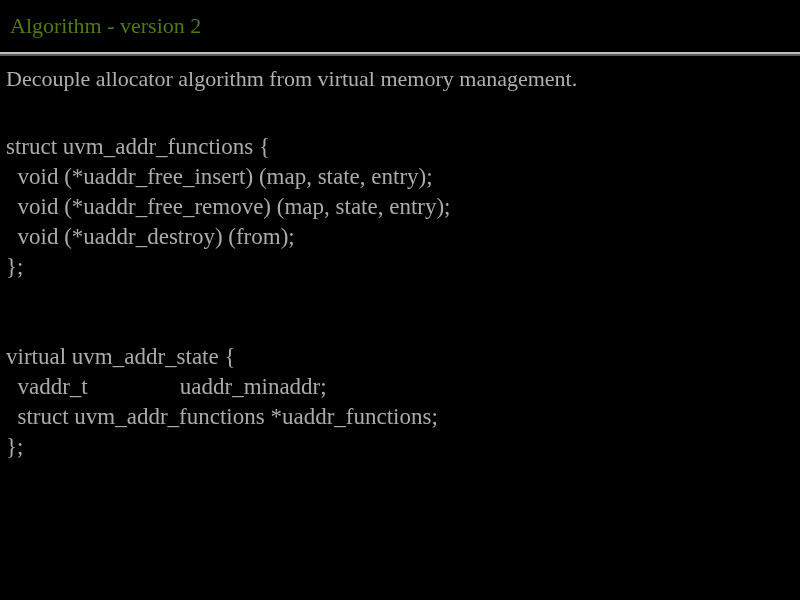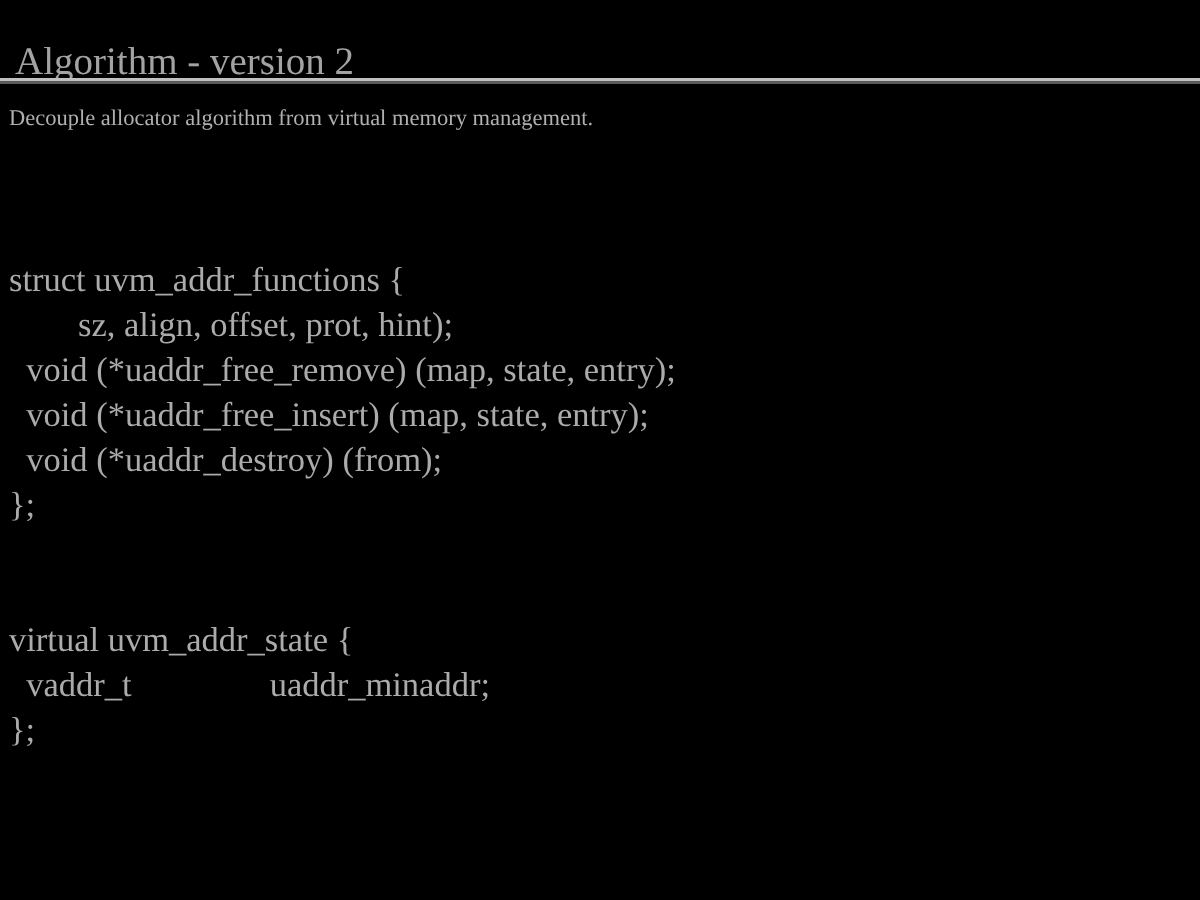--- a/index.html
+++ b/index.html
@@ -16,24 +16,24 @@
   }
   .slide {
     position: relative;
     width: 800px;
     height: 600px;
     background: #000000;
   }
   .slide-title {
     position: absolute;
     left: 10px;
-    top: 19px;
-    font-size: 26px;
+    top: 4px;
+    font-size: 22px;
     line-height: 44px;
-    color: #a3a3a3;
+    color: #4d7c0f;
     letter-spacing: 0px;
     white-space: pre;
   }
   .title-rule {
     position: absolute;
     left: 0;
     top: 52px;
     width: 800px;
     height: 2px;
     background: #c0c0c0;
@@ -43,31 +43,30 @@
     left: 0;
     top: 54px;
     width: 800px;
     height: 2px;
     background: #5a5a5a;
   }
   .subtitle {
     position: absolute;
     left: 6px;
     top: 65px;
-    font-size: 15px;
+    font-size: 22px;
     line-height: 28px;
     color: #b0b0b0;
     white-space: pre;
   }
   .code-block {
     position: absolute;
     left: 0;
     top: 132px;
     width: 800px;
-    margin-top: 40px;
   }
   .code-line {
     font-size: 23px;
     line-height: 30px;
     height: 30px;
     color: #ababab;
     white-space: pre;
     padding-left: 6px;
   }
   .code-line.blank {
@@ -81,25 +80,25 @@
 
   <div class="slide-title">Algorithm - version 2</div>
 
   <div class="title-rule"></div>
   <div class="title-rule-shadow"></div>
 
   <div class="subtitle">Decouple allocator algorithm from virtual memory management.</div>
 
   <div class="code-block" id="code-block">
       <div class="code-line">struct uvm_addr_functions {</div>
-      <div class="code-line">        sz, align, offset, prot, hint);</div>
+      <div class="code-line">  void (*uaddr_free_insert) (map, state, entry);</div>
       <div class="code-line">  void (*uaddr_free_remove) (map, state, entry);</div>
-      <div class="code-line">  void (*uaddr_free_insert) (map, state, entry);</div>
       <div class="code-line">  void (*uaddr_destroy) (from);</div>
       <div class="code-line">};</div>
       <div class="code-line blank">&nbsp;</div>
       <div class="code-line blank">&nbsp;</div>
       <div class="code-line">virtual uvm_addr_state {</div>
       <div class="code-line">  vaddr_t                uaddr_minaddr;</div>
+      <div class="code-line">  struct uvm_addr_functions *uaddr_functions;</div>
       <div class="code-line">};</div>
     </div>
 
 </div>
 
 </body></html>

